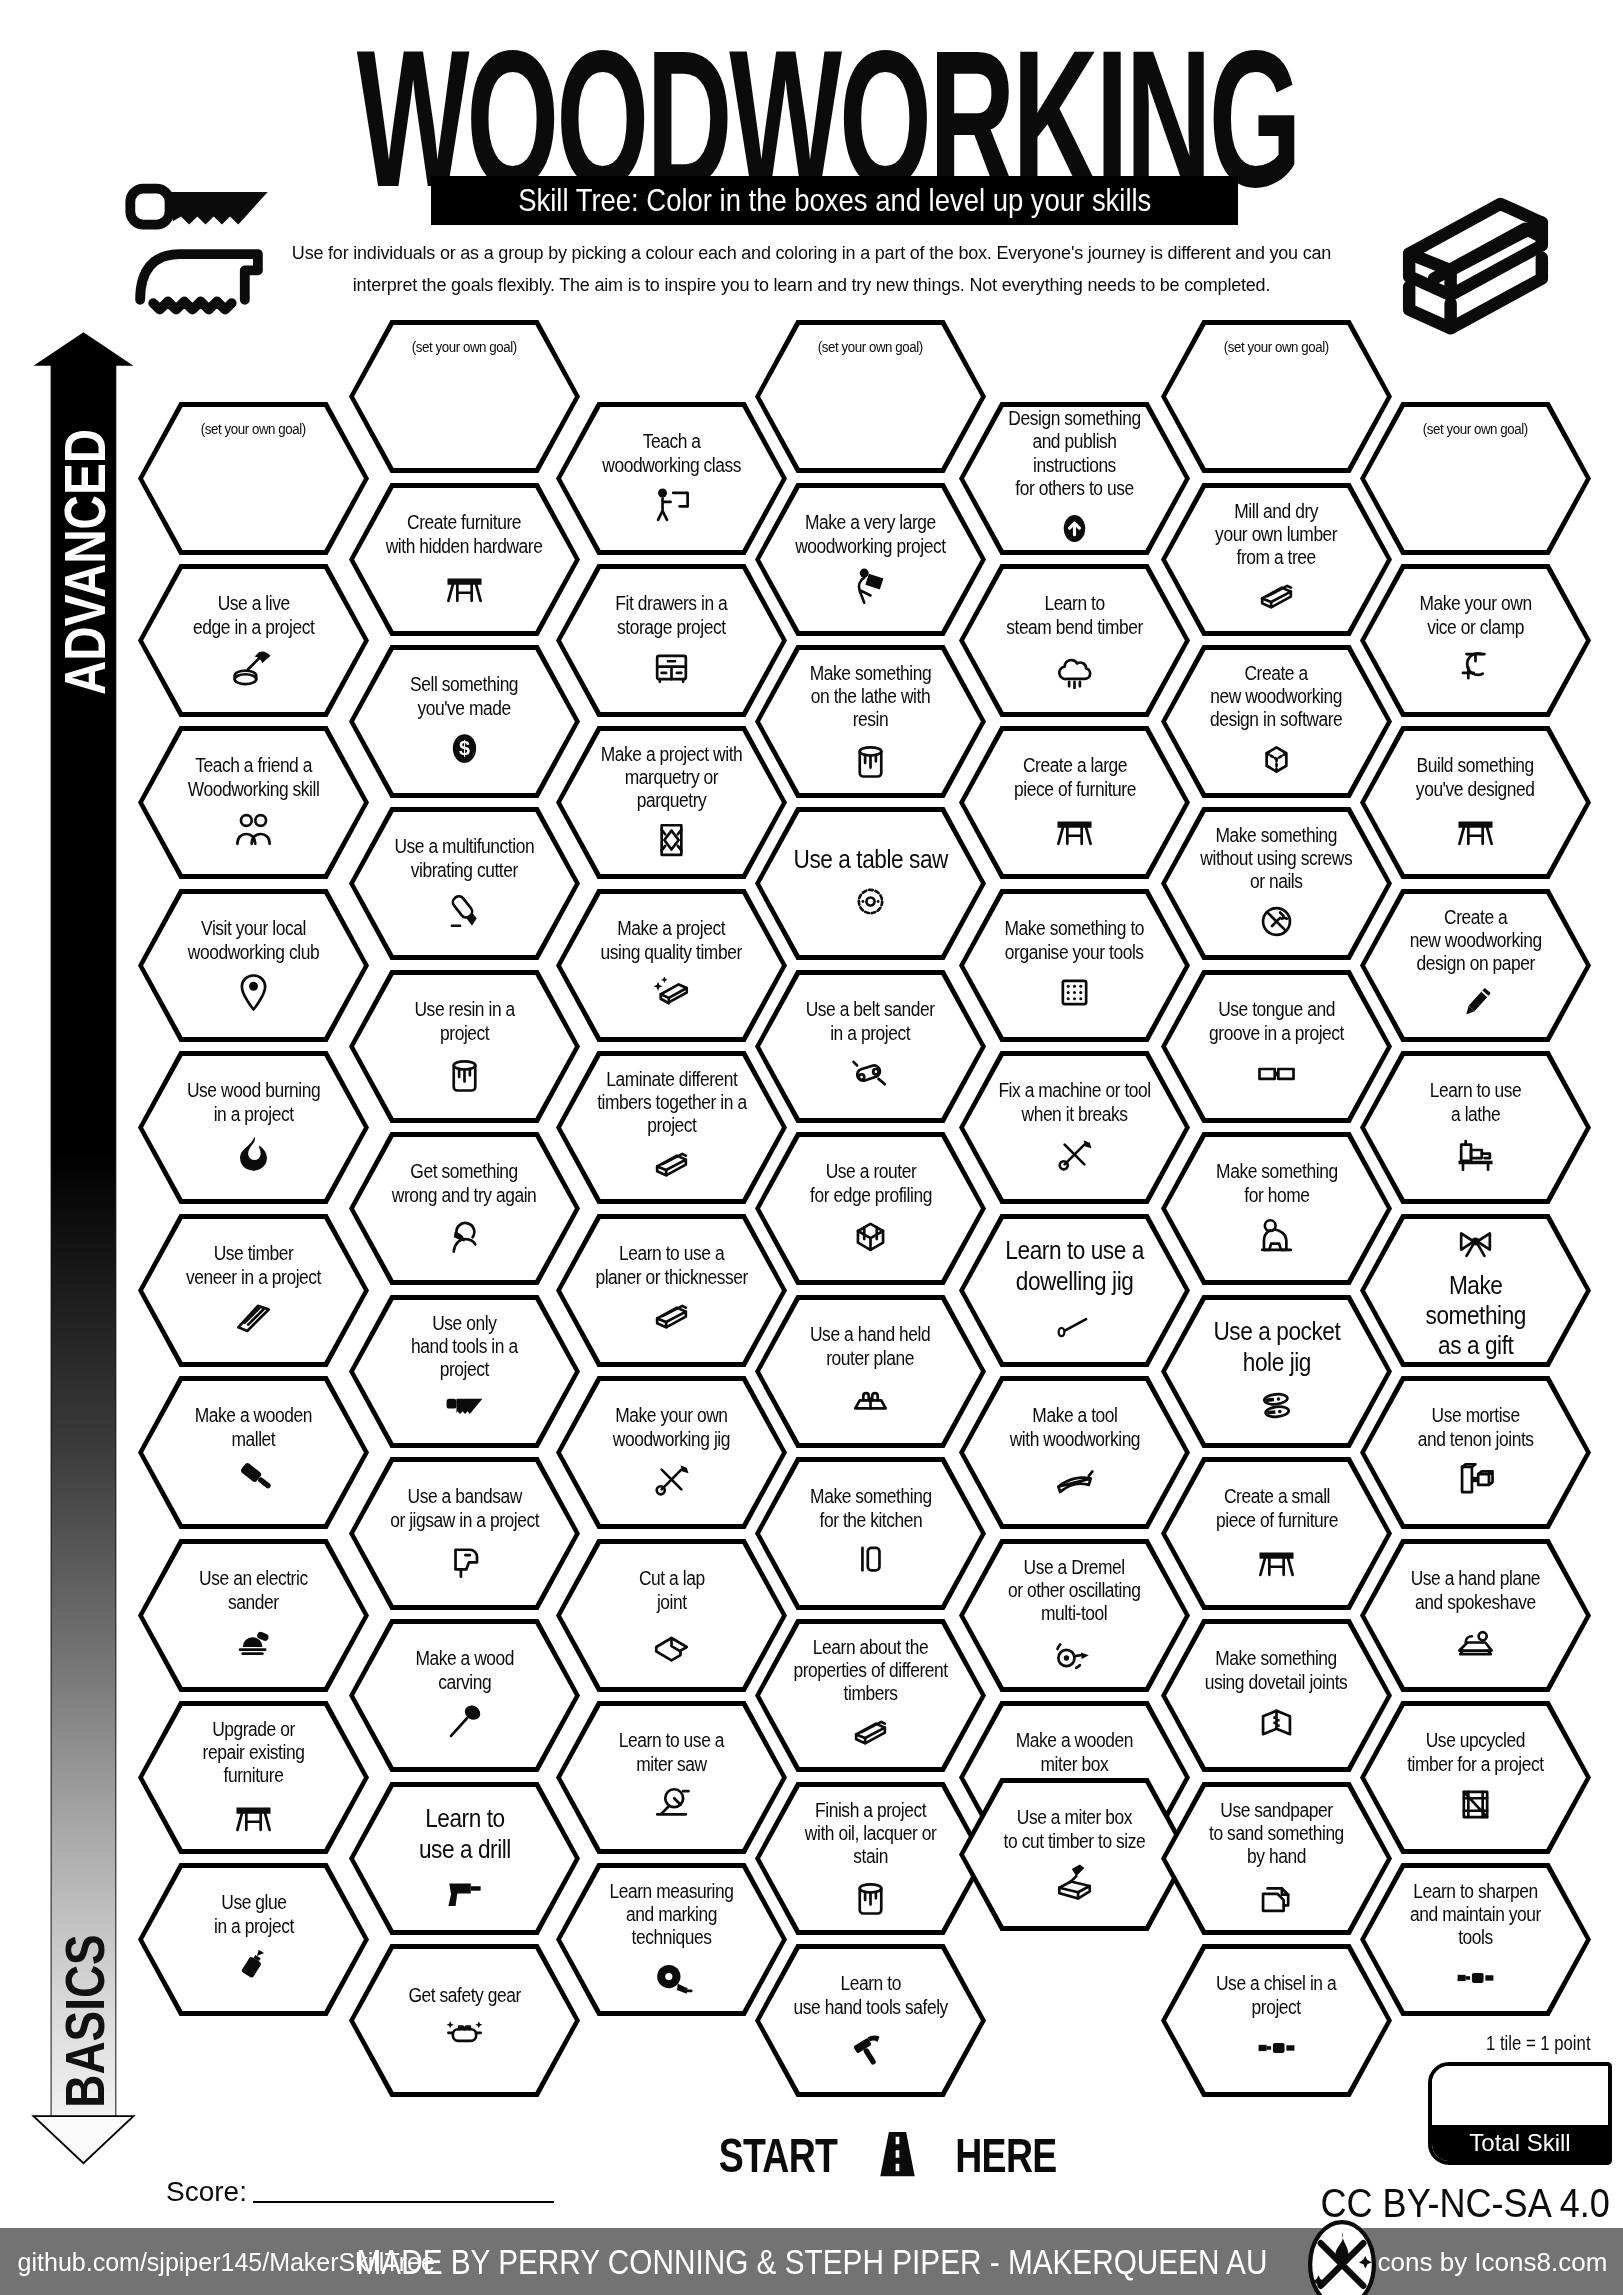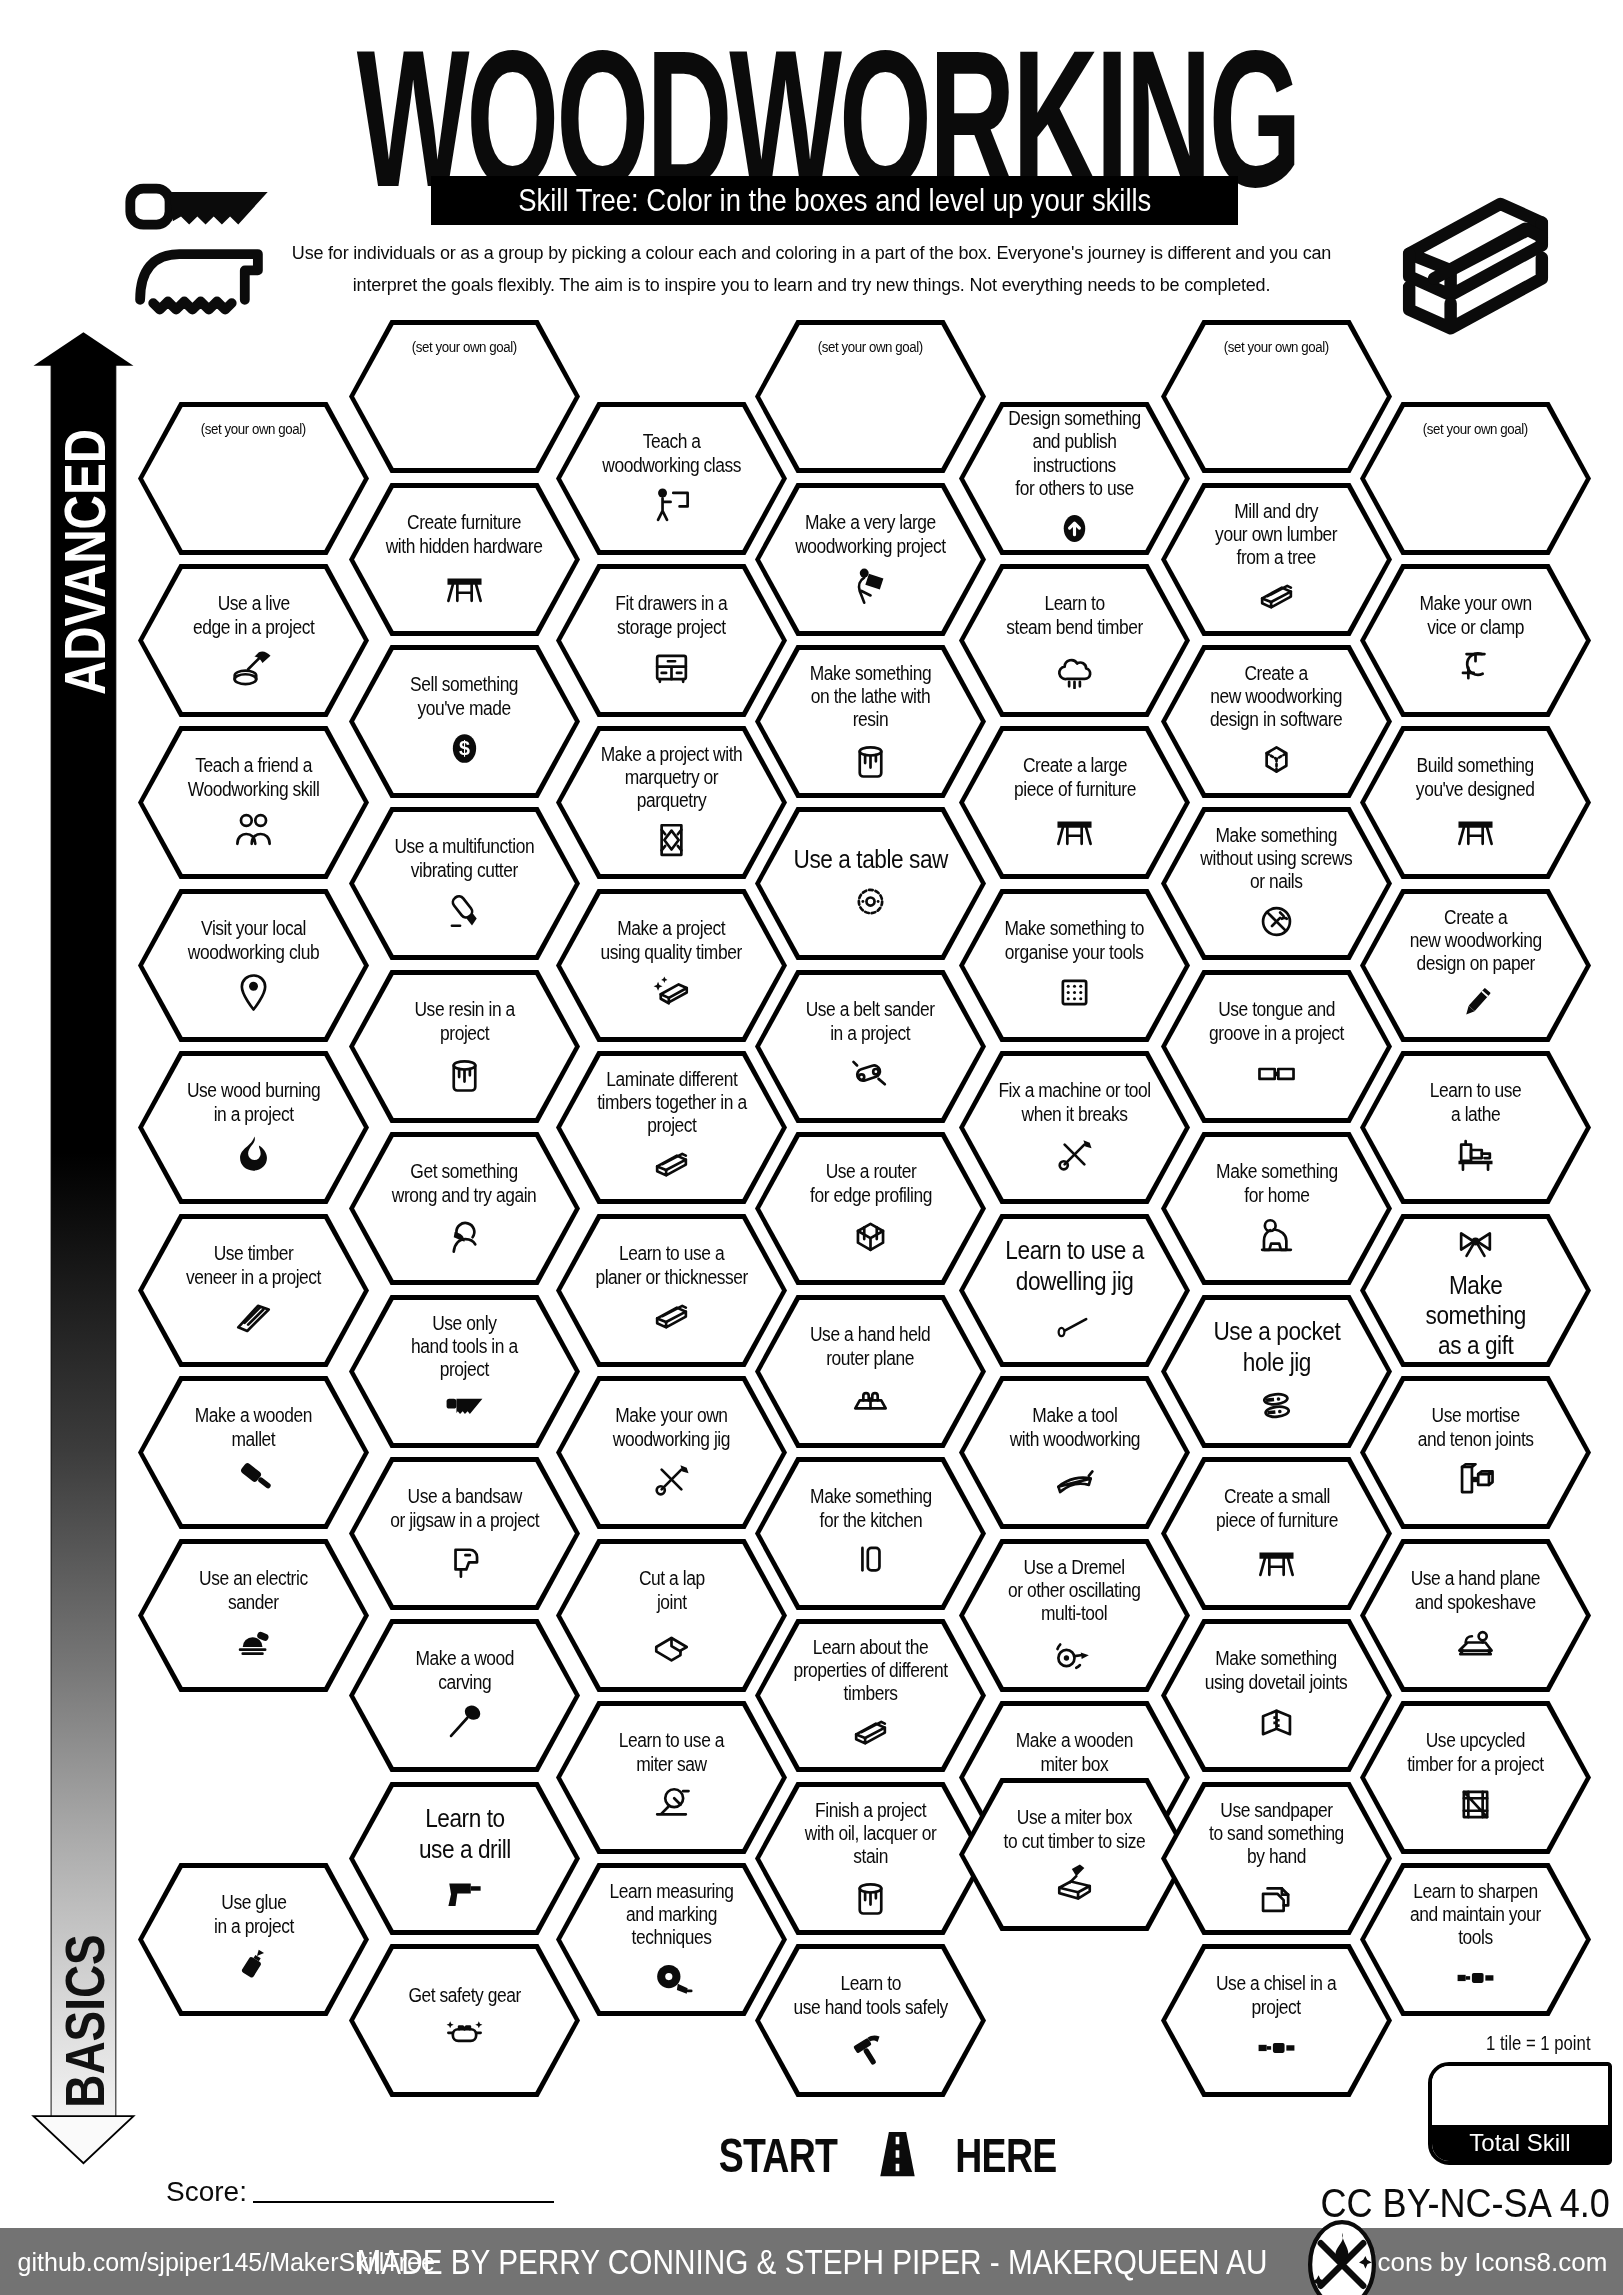--- a/index.html
+++ b/index.html
@@ -196,20 +196,34 @@
       <div class="hc">
         <span class="hlabel">Use an electric
 sander</span>
         <svg class="ic" style="width:43px;height:43px" viewBox="0 0 48 48">
           <path fill="#0b0b0b" stroke="none" d="M12 29a11 11 0 0 1 22 0z"></path>
           <rect fill="#0b0b0b" stroke="none" x="28" y="13" width="13" height="8" rx="4" transform="rotate(24 34 17)"></rect>
           <path class="st" d="M9 32h28M12 36.5h22" stroke-width="3.5"></path>
         </svg>
       </div>
     </div>
+    <div class="hex" style="left: 138px; top: 1701px;">
+      <div class="hx"></div>
+      <div class="hi"></div>
+      <div class="hc">
+        <span class="hlabel">Upgrade or
+repair existing
+furniture</span>
+        <svg class="ic" style="width:43px;height:43px" viewBox="0 0 48 48">
+          <path fill="#0b0b0b" stroke="none" d="M5 15h38v7H5z"></path>
+          <path class="st" d="M11 22 6 40M37 22l5 18M16 22v18M32 22v18" stroke-width="4"></path>
+          <path class="st" d="M16 31h16" stroke-width="3"></path>
+        </svg>
+      </div>
+    </div>
     <div class="hex" style="left: 138px; top: 1863px;">
       <div class="hx"></div>
       <div class="hi"></div>
       <div class="hc">
         <span class="hlabel">Use glue
 in a project</span>
         <svg class="ic" style="width:43px;height:43px" viewBox="0 0 48 48">
           <g transform="rotate(32 24 24)">
             <rect fill="#0b0b0b" stroke="none" x="15" y="16" width="15" height="20" rx="3"></rect>
             <path fill="#0b0b0b" stroke="none" d="M19 16v-4h7v4z"></path>

